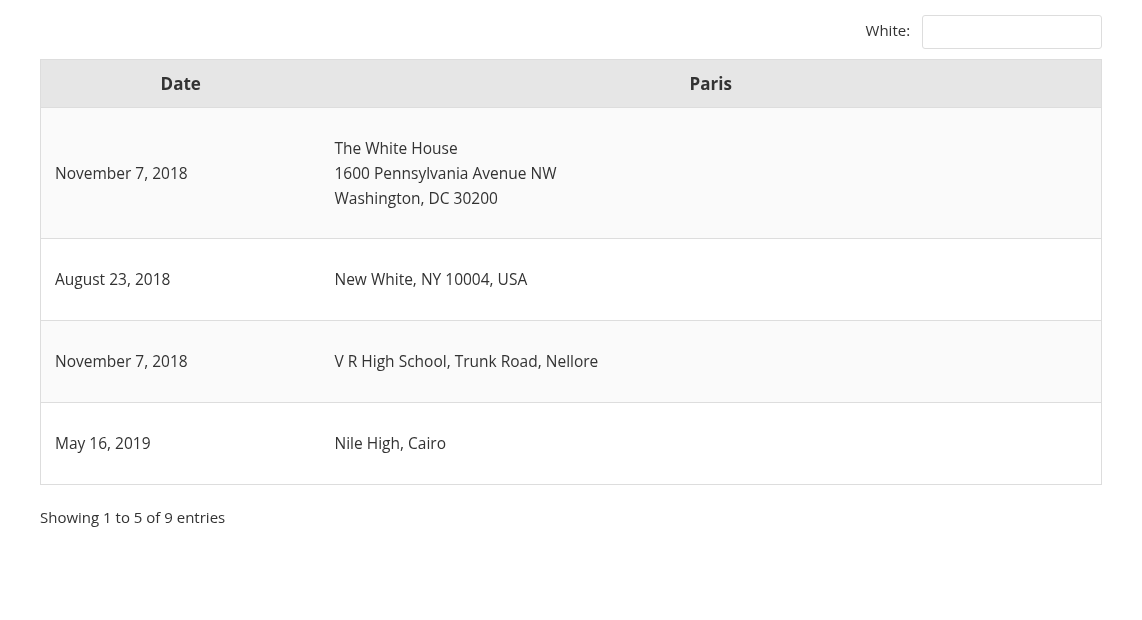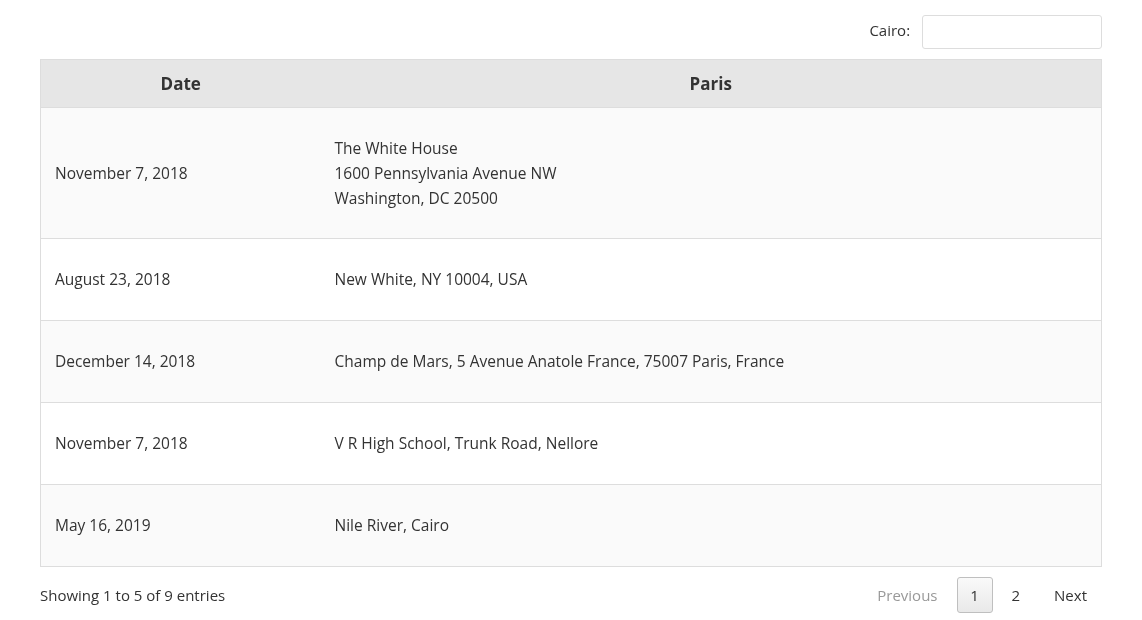--- a/index.html
+++ b/index.html
@@ -39,21 +39,21 @@
       font-size: 15px;
       color: #333;
       vertical-align: middle;
       background: #fff;
     }
     
     table.data-table {
       width: 100%;
       border-collapse: collapse;
       border: 1px solid #ddd;
-      margin-bottom: 10px;
+      margin-bottom: 22px;
     }
     
     table.data-table thead th {
       background: #e6e6e6;
       color: #333;
       font-weight: 700;
       font-size: 17px;
       padding: 12px 14px;
       text-align: center;
       border-bottom: 1px solid #ddd;
@@ -130,58 +130,48 @@
     }
     
     .page-btn.nav {
       padding: 0 14px;
     }
   </style>
 </head>
 <body>
 
 <div class="search-wrapper">
-  <label>Cairo:</label>
+  <label>White:</label>
   <input type="search" class="search-input" value="" style="">
 </div>
 
 <table class="data-table">
   <thead>
     <tr>
       <th>Date</th>
       <th>Paris</th>
     </tr>
   </thead>
   <tbody>
     <tr>
       <td>November 7, 2018</td>
       <td>The White House
 1600 Pennsylvania Avenue NW
-Washington, DC 20500</td>
+Washington, DC 30200</td>
     </tr>
     <tr>
       <td>August 23, 2018</td>
       <td>New White, NY 10004, USA</td>
-    </tr>
-    <tr>
-      <td>December 14, 2018</td>
-      <td>Champ de Mars, 5 Avenue Anatole France, 75007 Paris, France</td>
     </tr>
     <tr>
       <td>November 7, 2018</td>
       <td>V R High School, Trunk Road, Nellore</td>
     </tr>
     <tr>
       <td>May 16, 2019</td>
-      <td>Nile River, Cairo</td>
+      <td>Nile High, Cairo</td>
     </tr>
   </tbody>
 </table>
 
 <div class="table-footer">
   <div class="table-info">Showing 1 to 5 of 9 entries</div>
-  <div class="pagination">
-    <a class="page-btn nav disabled">Previous</a>
-    <a class="page-btn current">1</a>
-    <a class="page-btn">2</a>
-    <a class="page-btn nav">Next</a>
-  </div>
 </div>
 
 </body></html>

